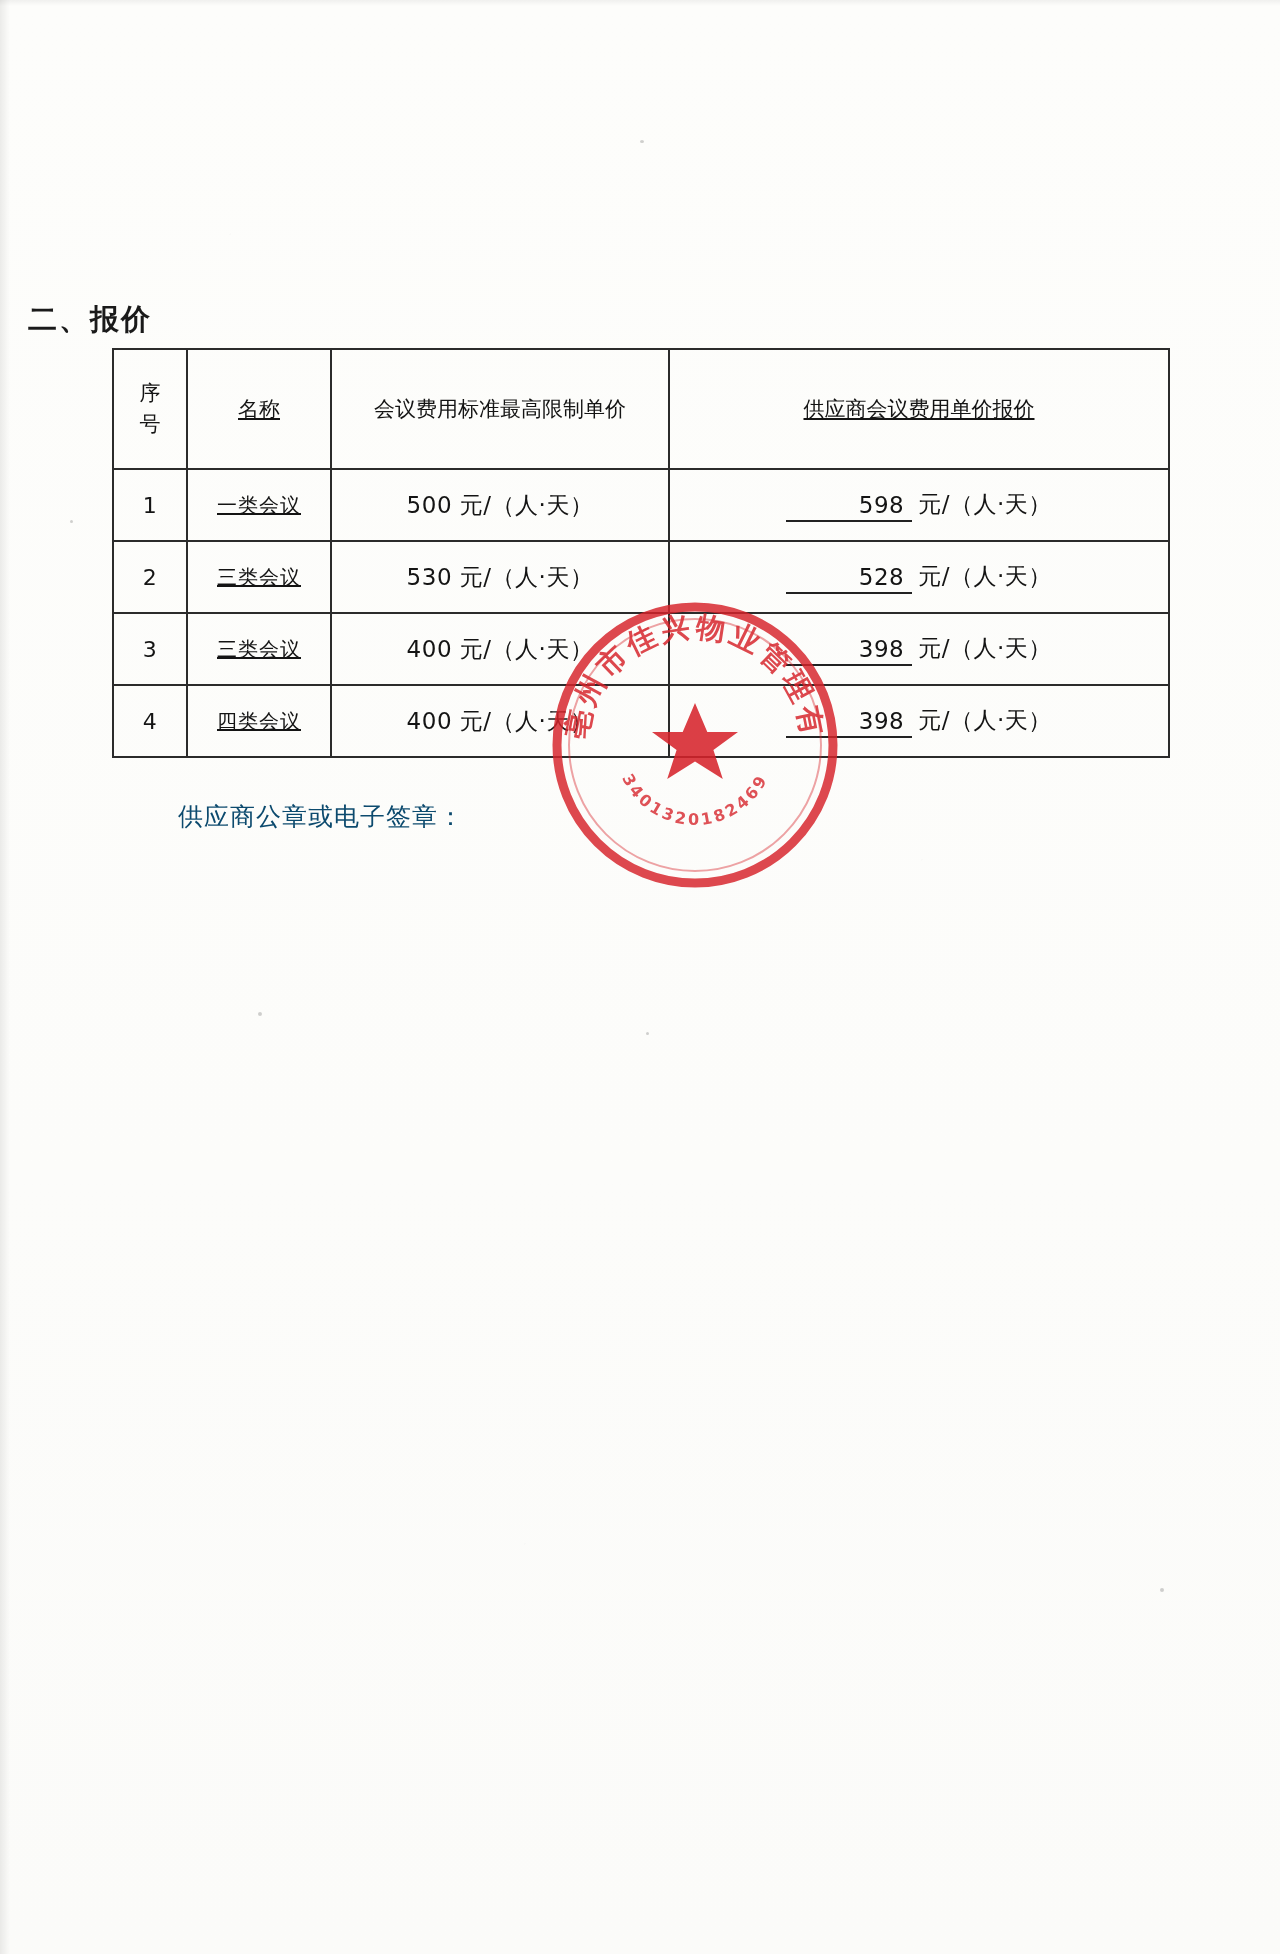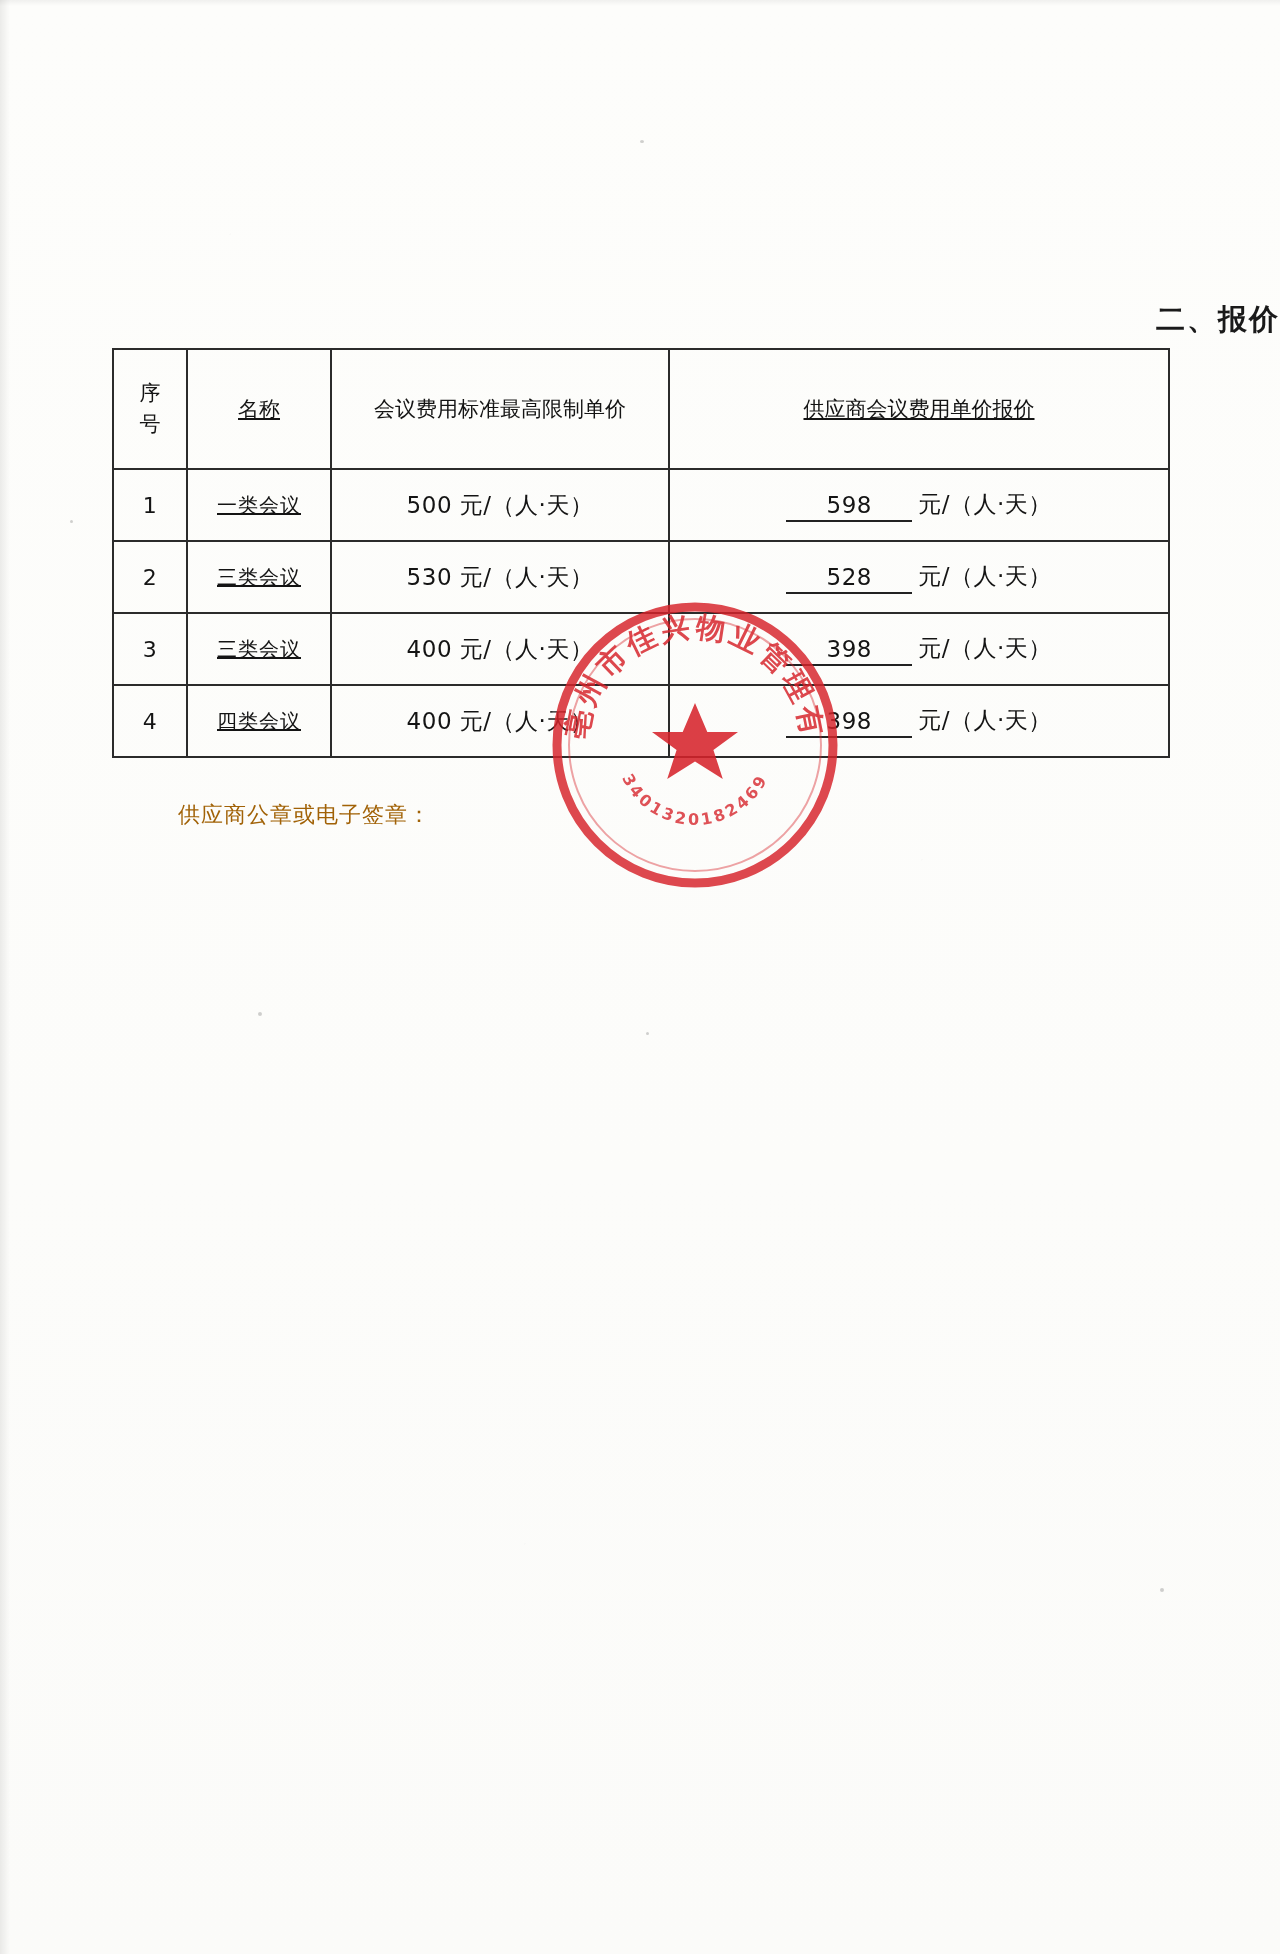--- a/index.html
+++ b/index.html
@@ -57,27 +57,27 @@
     left: 0;
     top: 0;
     width: 1280px;
   }
 
   .section-title {
     position: absolute;
     left: 0;
     top: 300px;
     width: 1280px;
-    text-align: right;
+    text-align: left;
     font-family: "DejaVu Sans", sans-serif;
     font-size: 29px;
     font-weight: 700;
     letter-spacing: 2px;
     color: #1a1a1a;
-    padding-left: 38px;
+    padding-left: 28px;
     box-sizing: border-box;
   }
 
   table.quote-table {
     position: absolute;
     left: 112px;
     top: 348px;
     width: 1048px;
     border-collapse: collapse;
     table-layout: fixed;
@@ -125,39 +125,39 @@
     padding-left: 72px;
   }
   .offer-inner {
     display: inline-flex;
     align-items: flex-end;
     gap: 6px;
   }
   .offer-value {
     display: inline-block;
     min-width: 110px;
-    text-align: center;
+    text-align: right;
     border-bottom: 2px solid #222;
     padding: 0 8px 2px 8px;
     font-family: "DejaVu Sans", sans-serif;
     font-size: 23px;
   }
   .offer-unit {
     padding-bottom: 2px;
   }
 
   .signature-line {
     position: absolute;
     left: 178px;
     top: 800px;
     font-family: "DejaVu Sans", sans-serif;
-    font-size: 22px;
+    font-size: 25px;
     font-weight: 500;
     letter-spacing: 1px;
-    color: #a16207;
+    color: #0c4a6e;
   }
 
   
   .seal {
     position: absolute;
     left: 545px;
     top: 595px;
     width: 300px;
     height: 300px;
     pointer-events: none;

